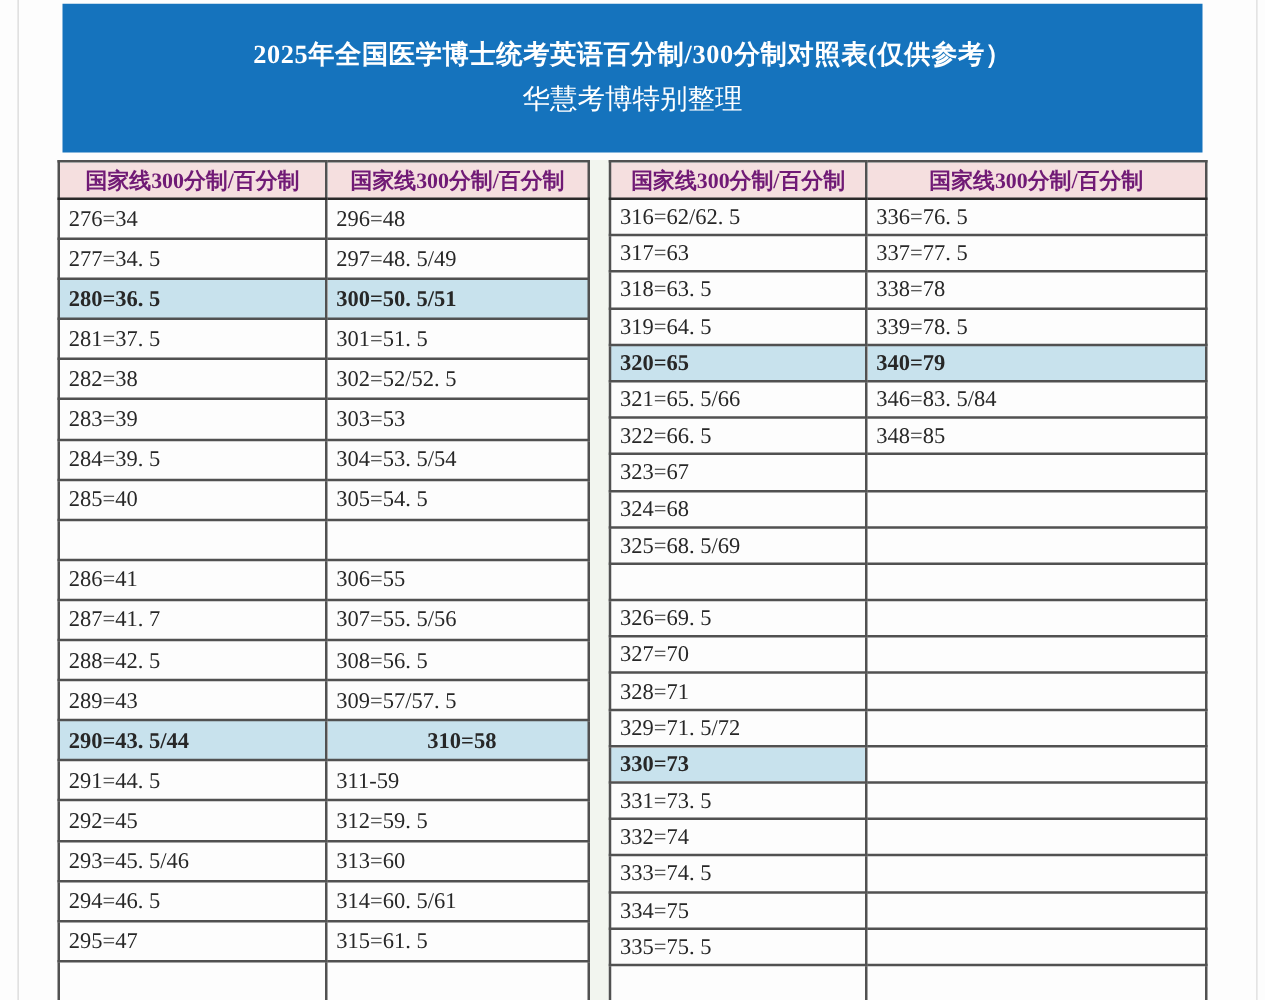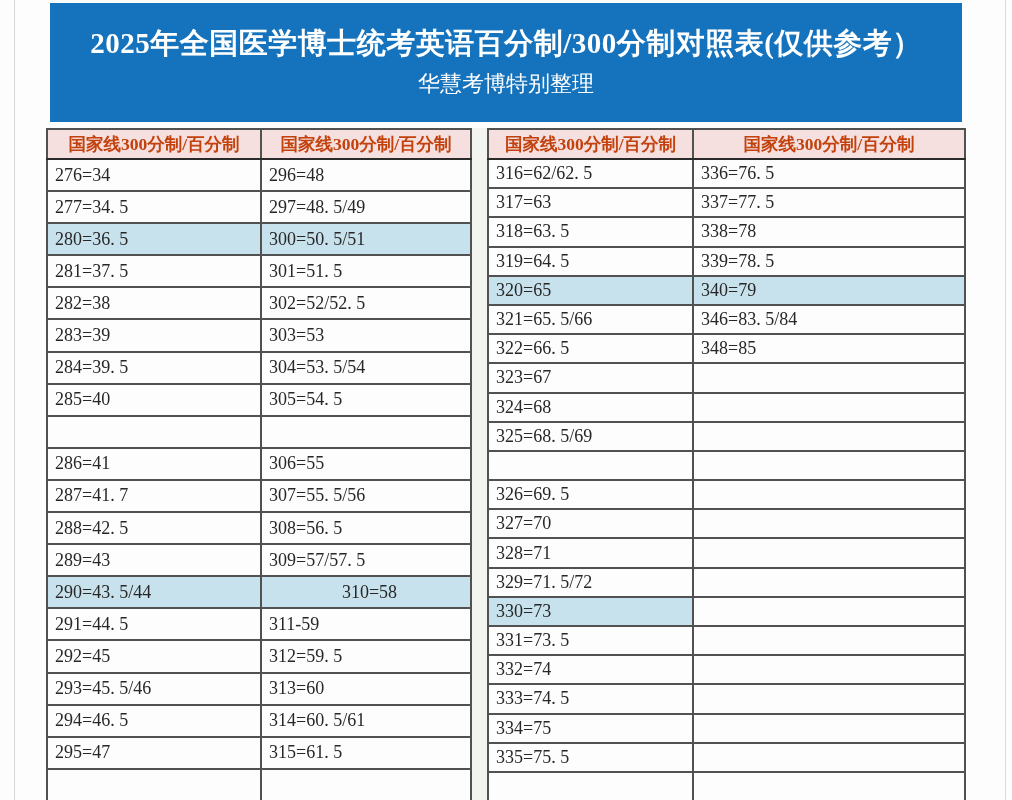--- a/index.html
+++ b/index.html
@@ -16,21 +16,21 @@
   .edge-line-right{
     position:absolute;left:1005px;top:0;width:1px;height:800px;
     background:#dcdcdc;
   }
   .title-block{
     position:absolute;left:50px;top:3px;width:912px;height:119px;
     display:flex;flex-direction:column;align-items:center;justify-content:center;
     text-align:center;
   }
   .title-line1{
-    font-size:29px;font-weight:bold;letter-spacing:0.5px;line-height:1.2;
+    font-size:21px;font-weight:bold;letter-spacing:0.5px;line-height:1.2;
   }
   .title-line2{
     font-size:22px;font-weight:normal;margin-top:8px;
   }
   .tables-wrap{
     position:absolute;left:46px;top:128px;width:916px;
     display:flex;
   }
   .half-gap{width:15px;flex:0 0 15px;background:#f2f5ef;}
   table{
@@ -40,24 +40,24 @@
   th,td{
     border:2px solid #515151;
     height:29.2px;box-sizing:border-box;
     font-size:18px;color:#272727;
     padding:0 0 0 7px;text-align:left;
     overflow:hidden;white-space:nowrap;
   }
   table{border:2px solid #1e1e1e;}
   th{
     font-weight:bold;text-align:center;padding:0;
-    font-size:17.5px;height:30px;color:#c2410c;
+    font-size:17.5px;height:30px;color:#701a75;
     border-bottom:2px solid #2a2a2a;
   }
-  td.hl{font-weight:normal;}
+  td.hl{font-weight:bold;}
   col.c1{width:214px;} col.c2{width:210px;}
   col.c3{width:205px;} col.c4{width:272px;}
 </style>
 </head>
 <body>
 
 <div class="edge-line-left"></div>
 <div class="edge-line-right"></div>
 
 <div class="title-block" style="background: rgb(21, 115, 189); color: rgb(255, 255, 255);">

